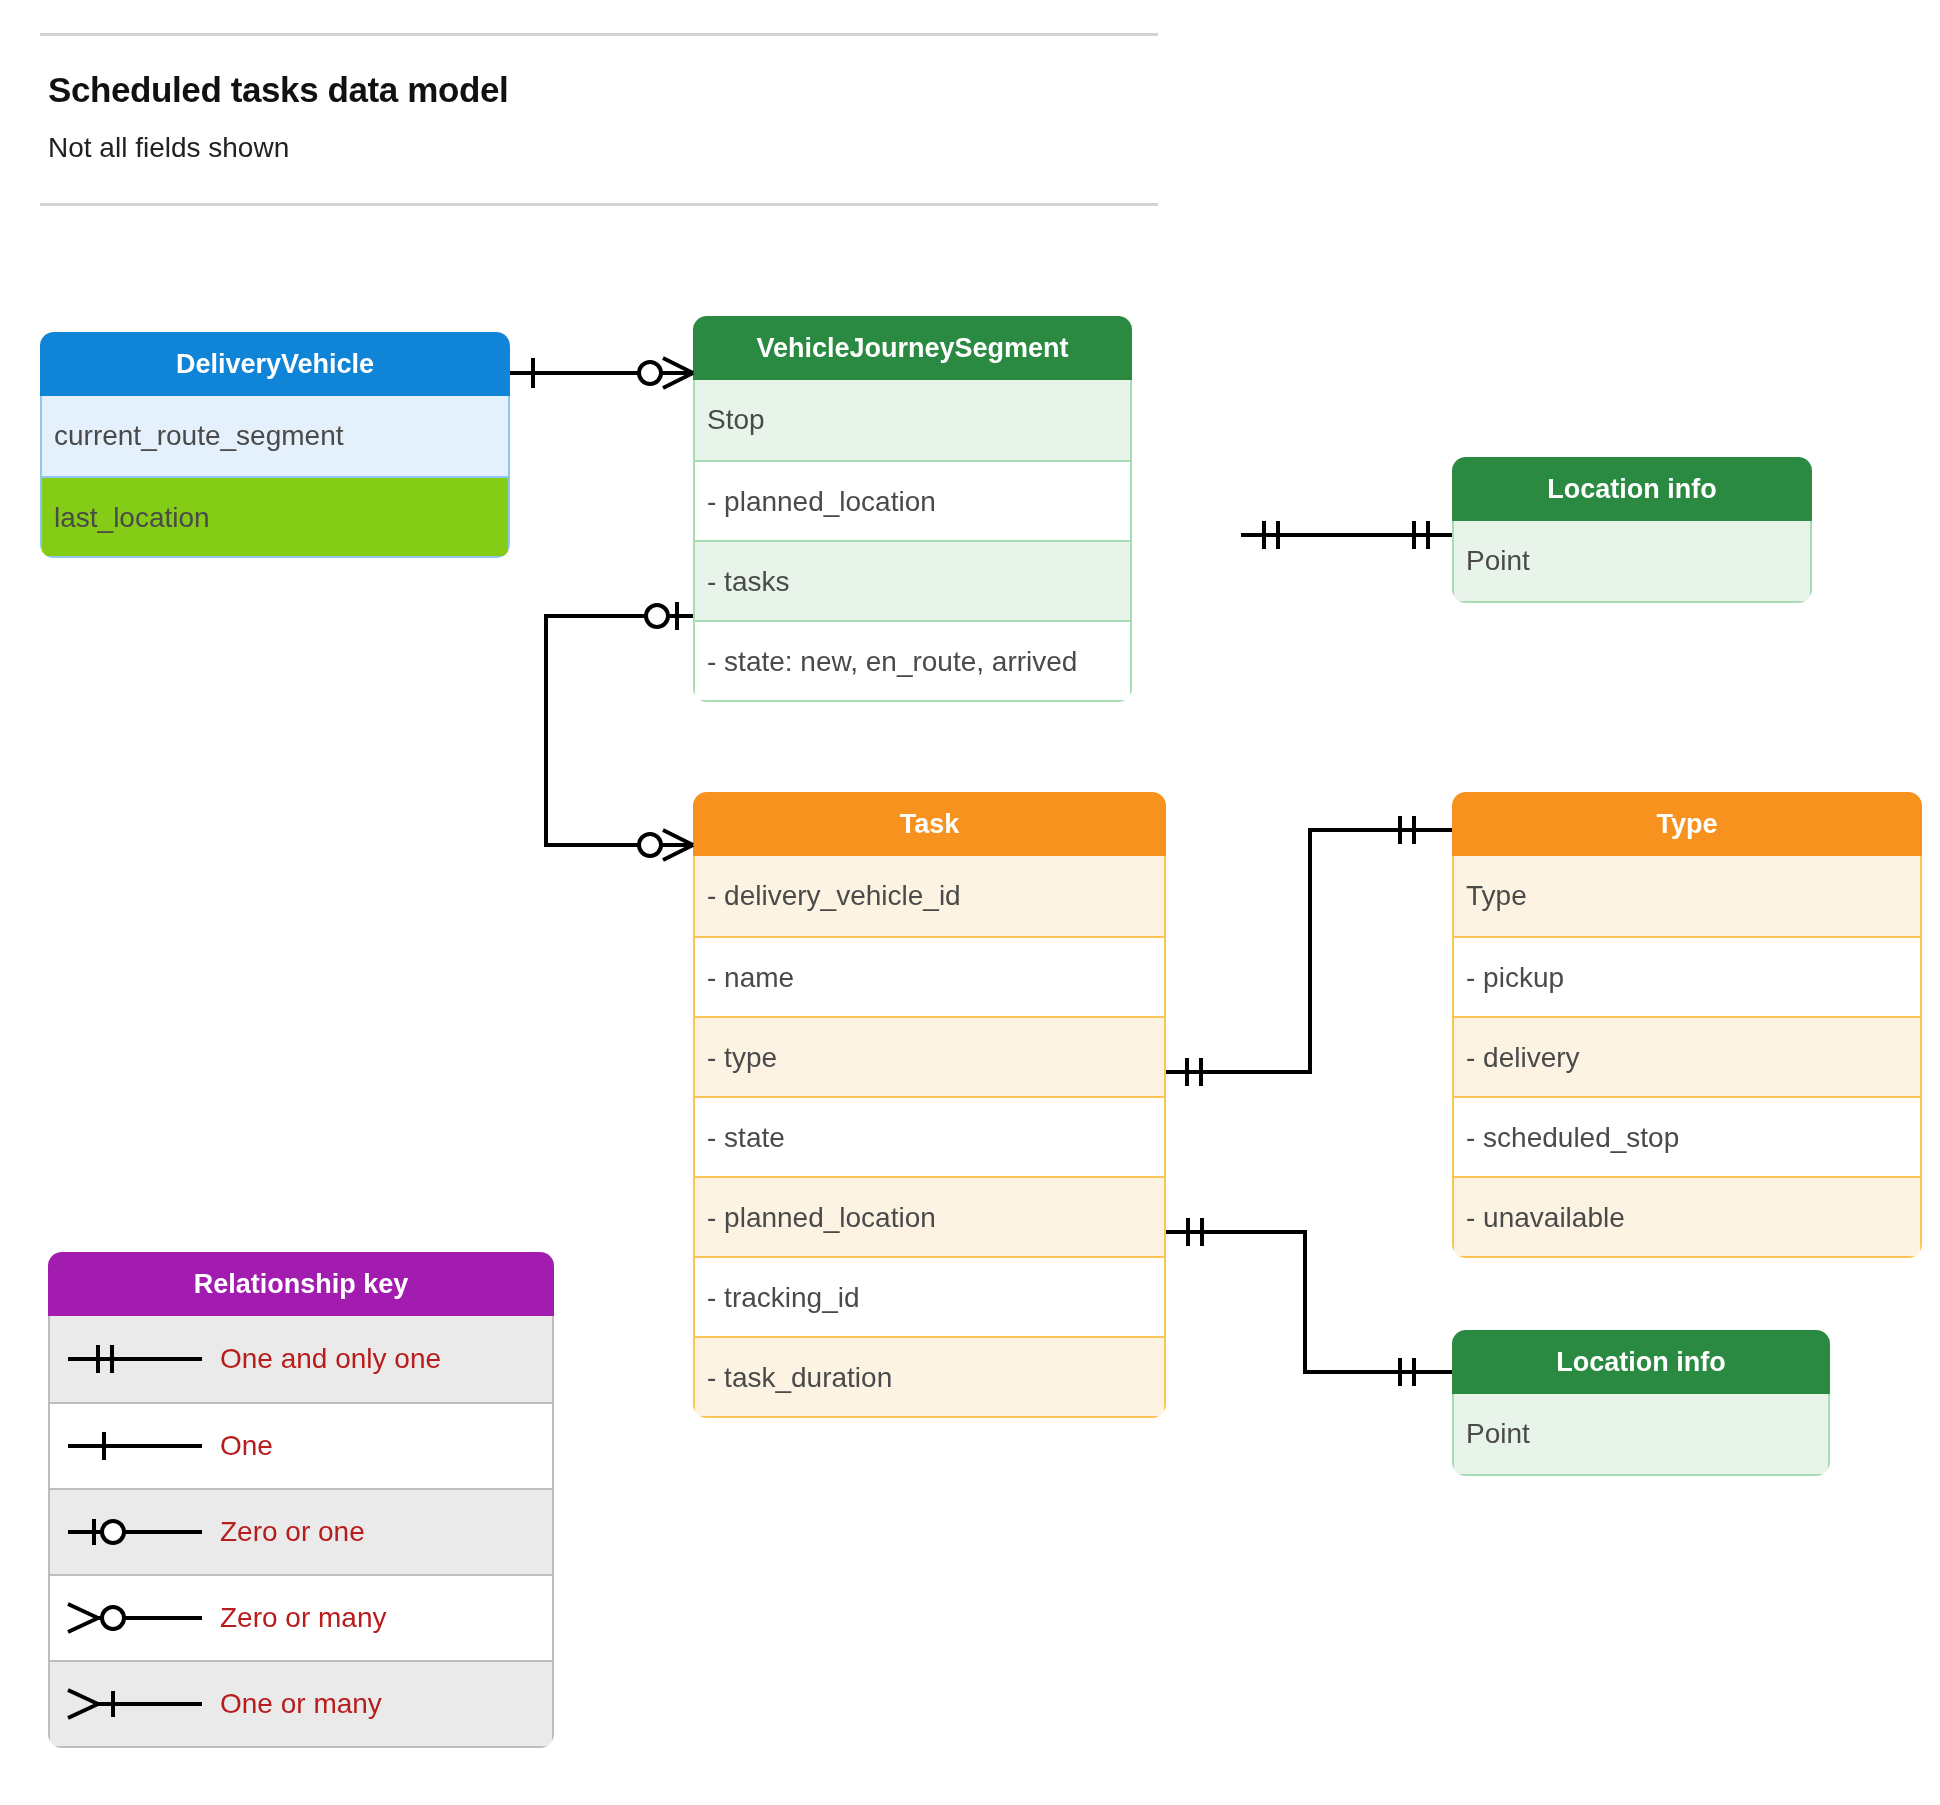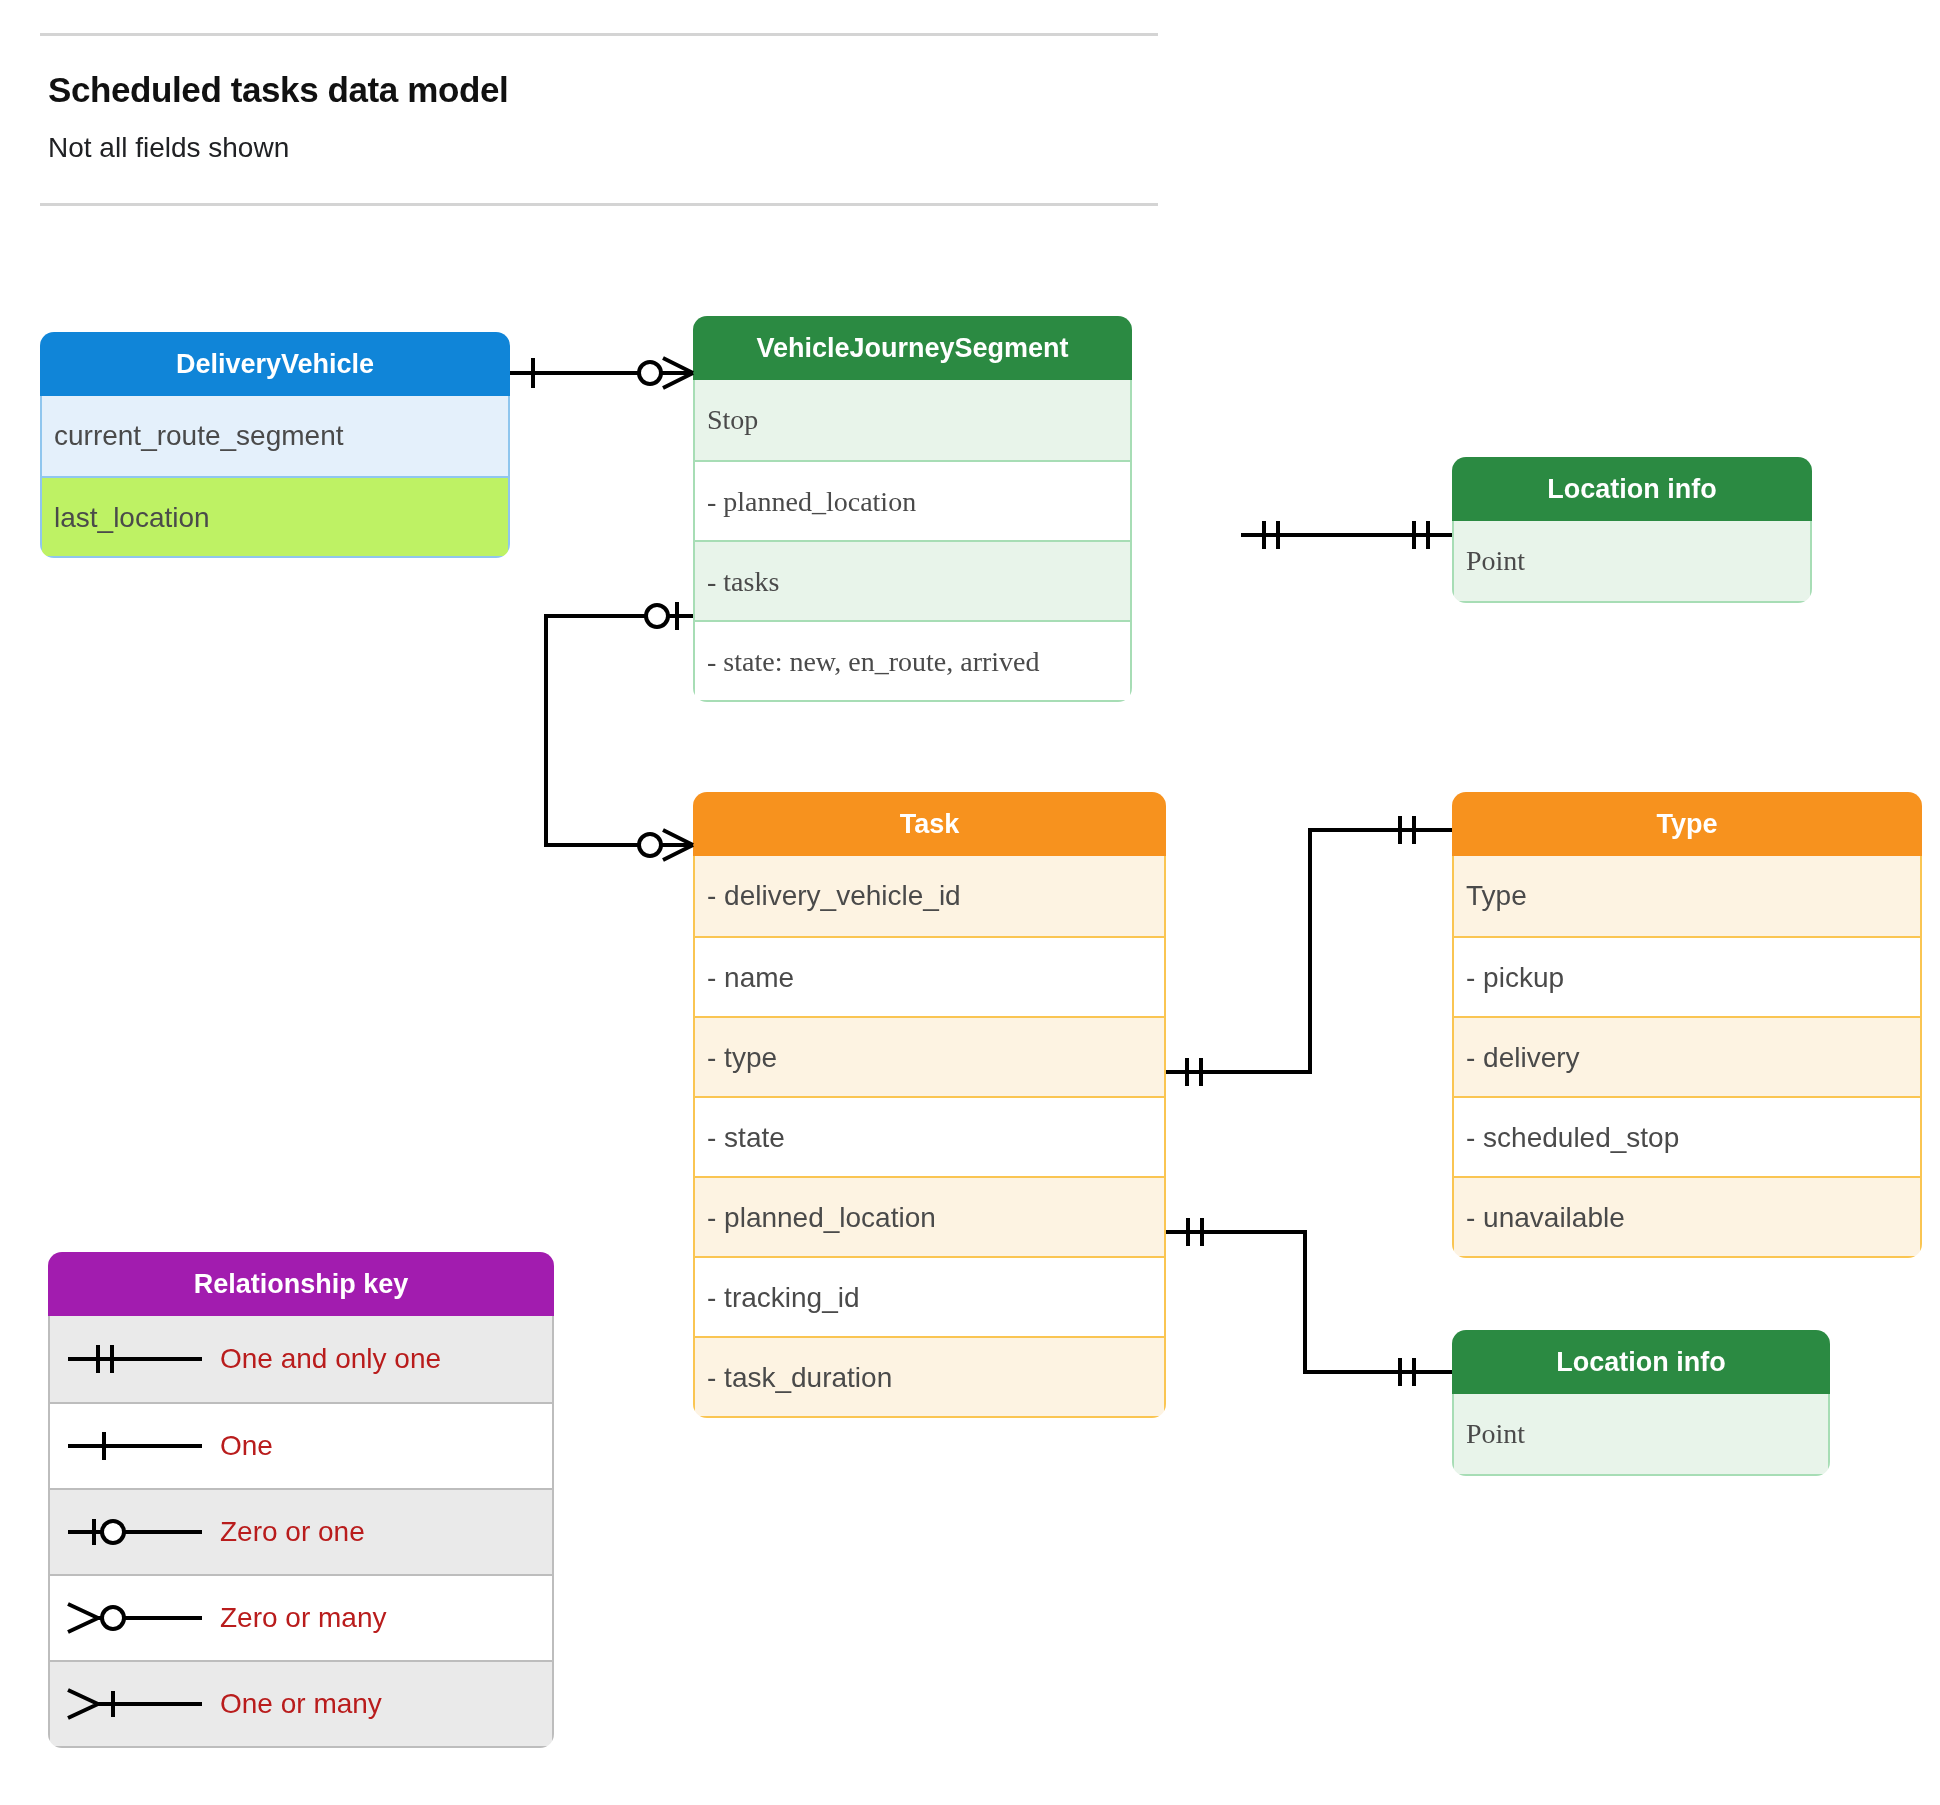--- a/index.html
+++ b/index.html
@@ -47,27 +47,27 @@
     padding-left: 12px;
     font-size: 28px; color: #4a4a4a;
     white-space: nowrap;
     border-top-width: 2px; border-top-style: solid;
   }
   .entity .row:first-child { border-top: none; }
 
   
   .c-blue .hdr  { background: #1085d8; }
   .c-blue .rows { border-color: #8fc6ee; }
-  .c-blue .row  { border-top-color: #8fc6ee; background: #bef264; }
+  .c-blue .row  { border-top-color: #8fc6ee; background: #84cc16; }
   .c-blue .row.alt { background: #e4f0fb; }
 
   
   .c-green .hdr  { background: #2b8a42; }
   .c-green .rows { border-color: #a7ddb5; }
-  .c-green .row  { border-top-color: #a7ddb5; background: #ffffff; font-family: Liberation Serif, serif; }
+  .c-green .row  { border-top-color: #a7ddb5; background: #ffffff; }
   .c-green .row.alt { background: #e8f4ea; }
 
   
   .c-orange .hdr  { background: #f7921e; }
   .c-orange .rows { border-color: #fac552; }
   .c-orange .row  { border-top-color: #fac552; background: #ffffff; }
   .c-orange .row.alt { background: #fdf3e2; }
 
   
   .c-grey .hdr  { background: #a21caf; }

